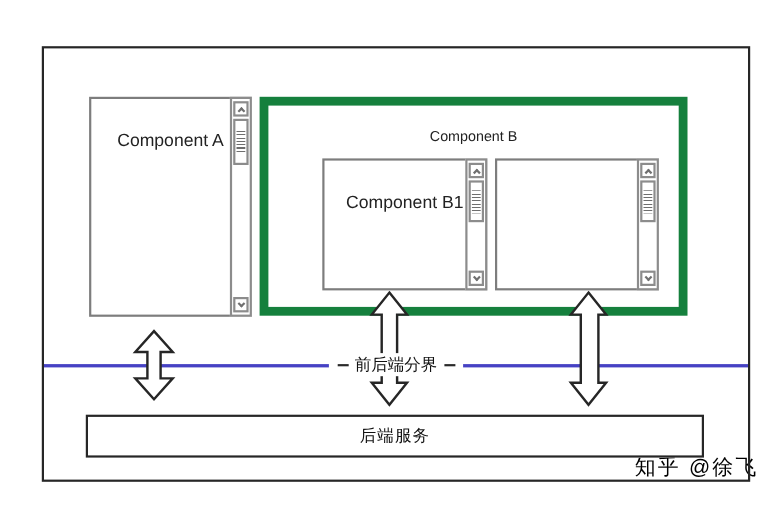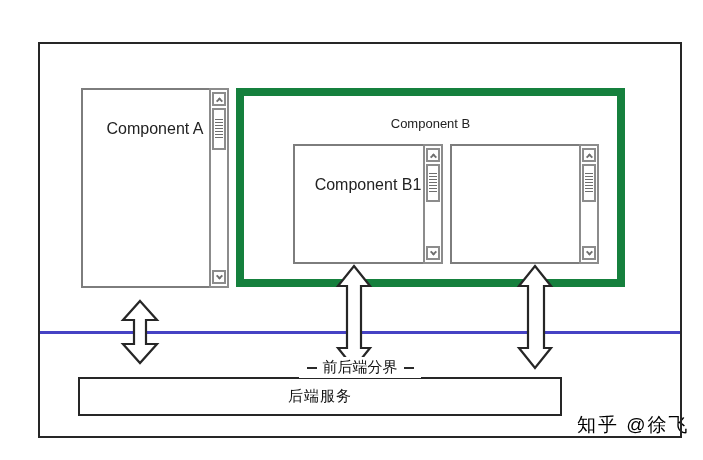--- a/index.html
+++ b/index.html
@@ -60,35 +60,35 @@
   .chev.up{border-left:2px solid #707070;border-top:2px solid #707070;transform:rotate(45deg) translate(1px,1px);}
   .chev.down{border-right:2px solid #707070;border-bottom:2px solid #707070;transform:rotate(45deg) translate(-1px,-1px);}
 
   
   .blue-line{
     position:absolute;left:0;right:0;top:287px;height:3px;
     background:#4642c4;
   }
 
   .backend-box{
-    position:absolute;left:38px;top:333px;width:484px;height:39px;
+    position:absolute;left:38px;top:333px;width:562px;height:39px;
     border:2px solid #262626;background:#ffffff;
     display:flex;align-items:center;justify-content:center;
     font-size:15px;color:#111111;letter-spacing:1px;
   }
 
   .arrows-overlay{
     position:absolute;left:0;top:0;width:703px;height:460px;z-index:3;
     pointer-events:none;
   }
 
   .boundary-label{
     position:absolute;left:299px;top:321px;width:122px;height:21px;z-index:4;
     background:#ffffff;display:flex;align-items:center;justify-content:center;gap:6px;
-    font-size:15px;color:#111111;white-space:nowrap;margin-top:36px;
+    font-size:15px;color:#111111;white-space:nowrap;
   }
   .label-dash{width:10px;height:2px;background:#2a2a2a;flex:0 0 auto;}
 </style>
 </head>
 <body>
 
 <div class="stage">
 
   <div class="watermark">知乎 @徐飞</div>
 

